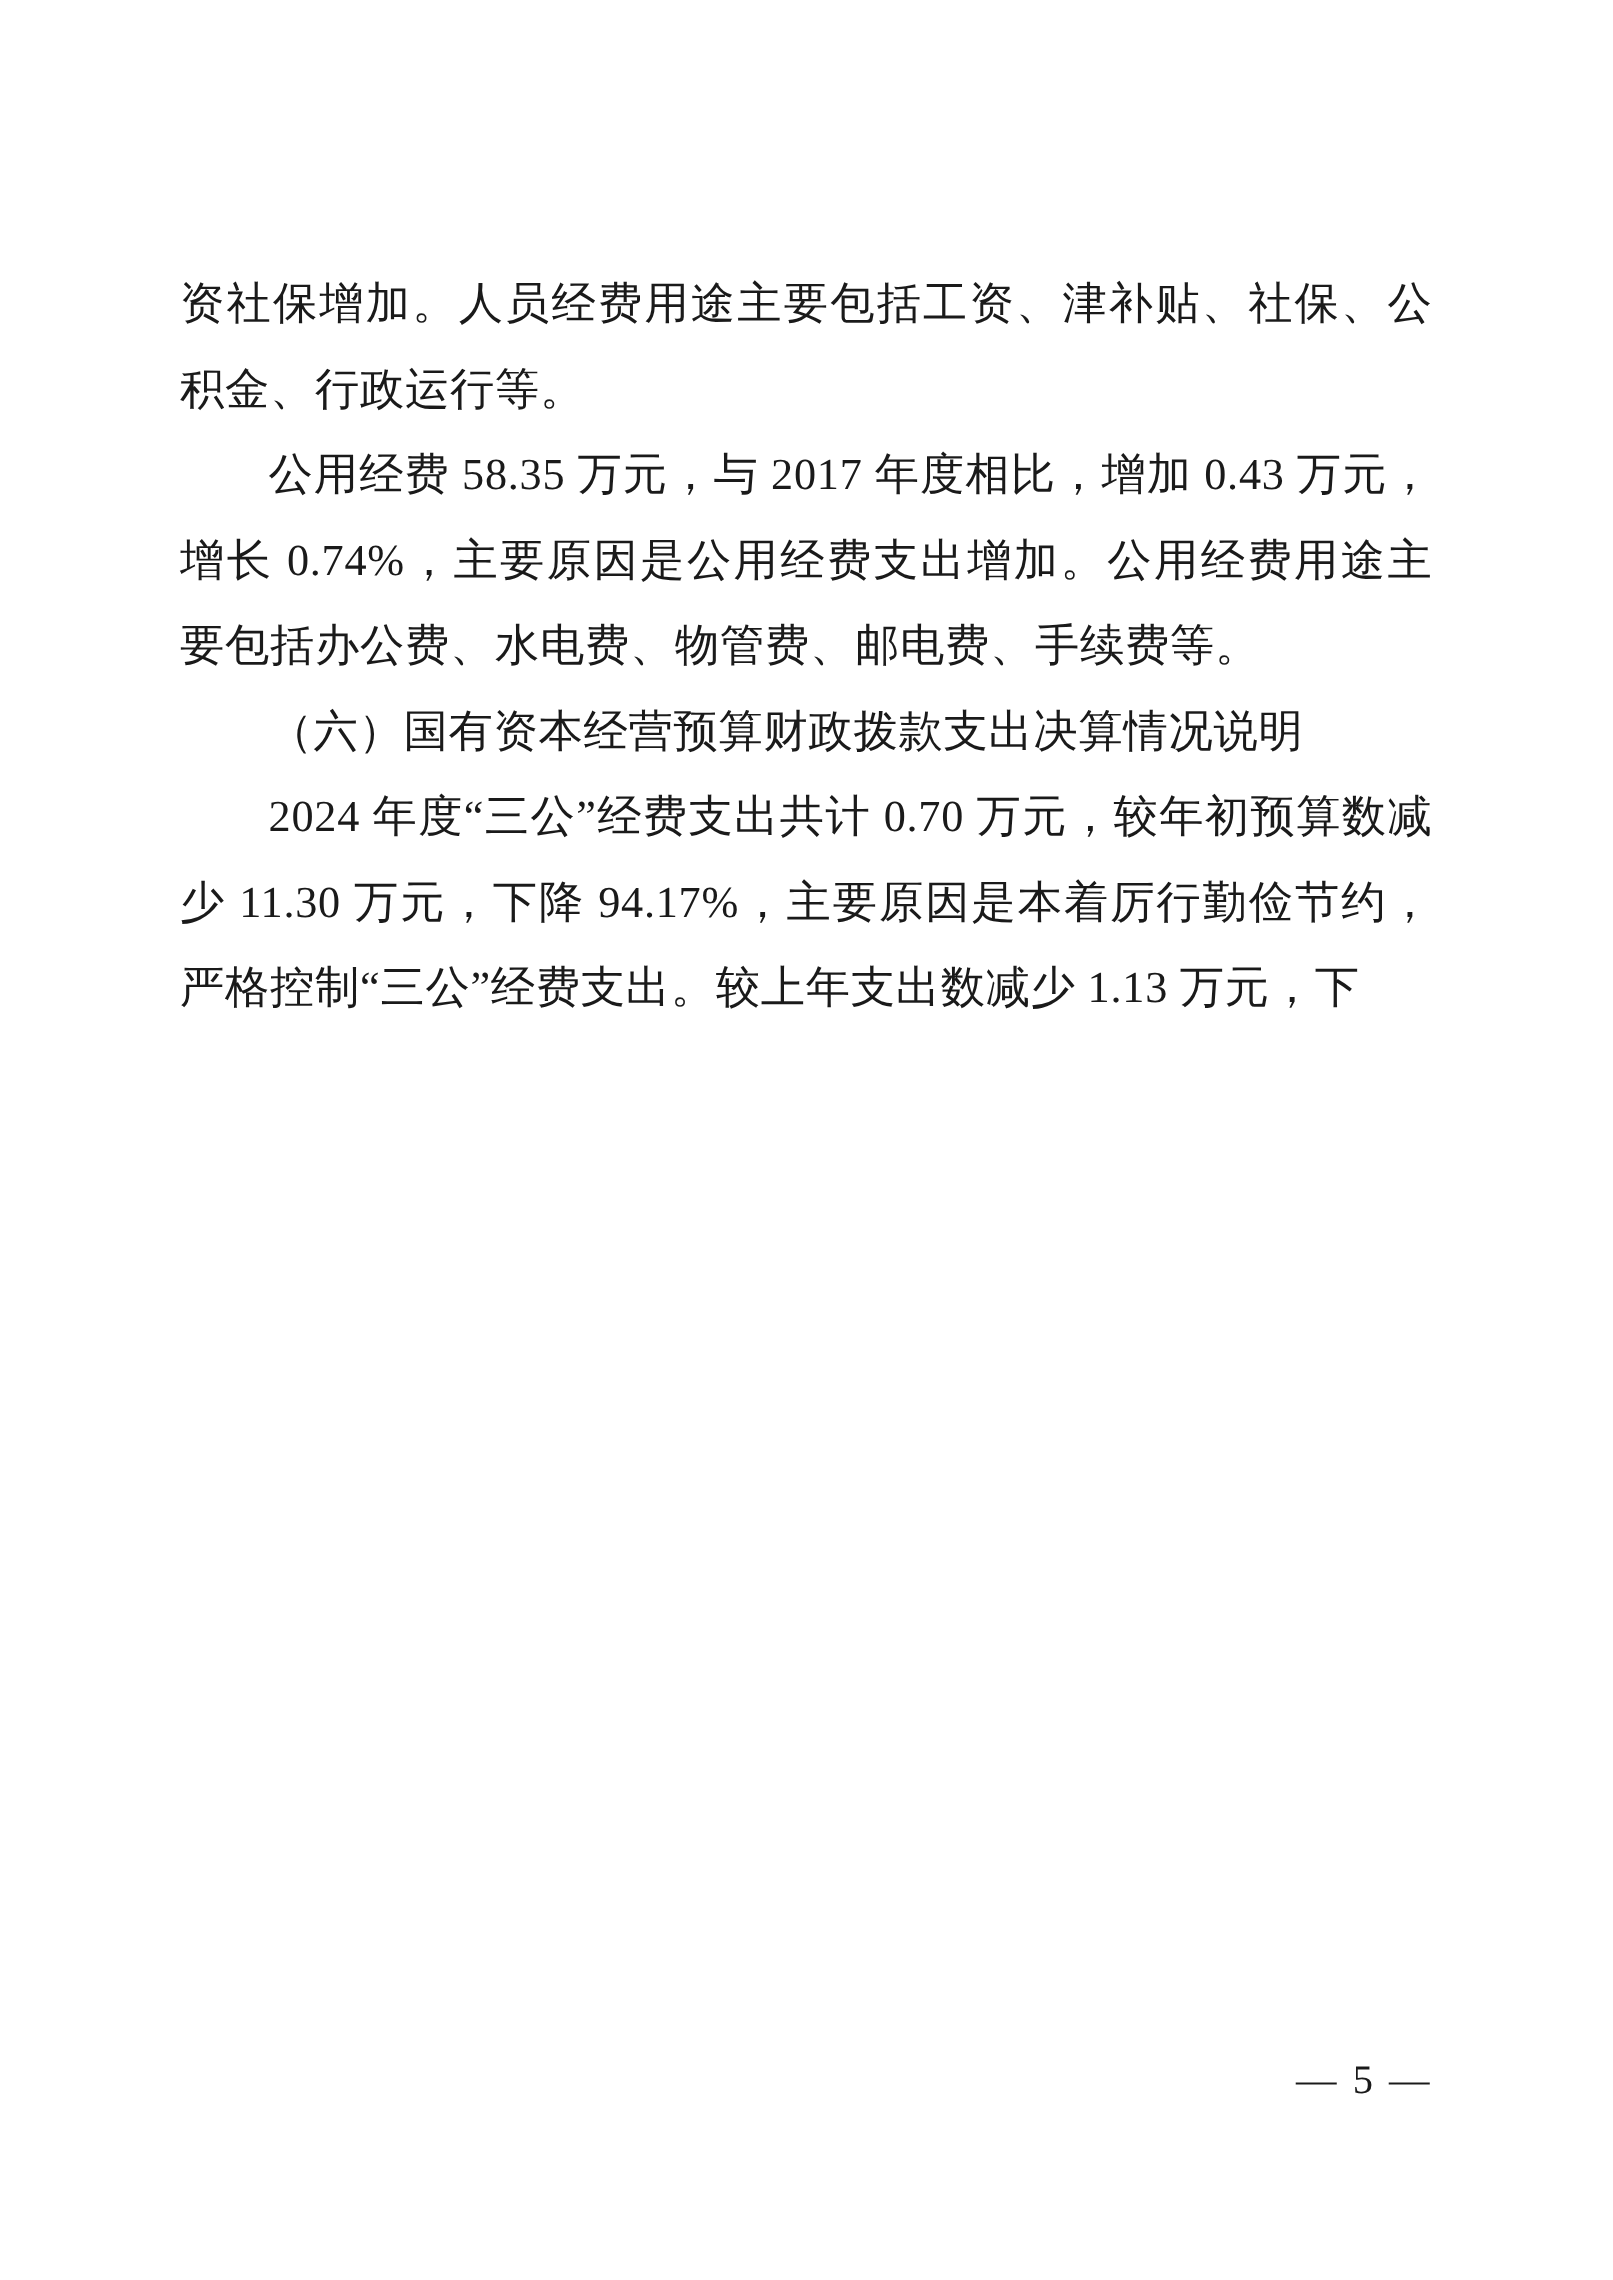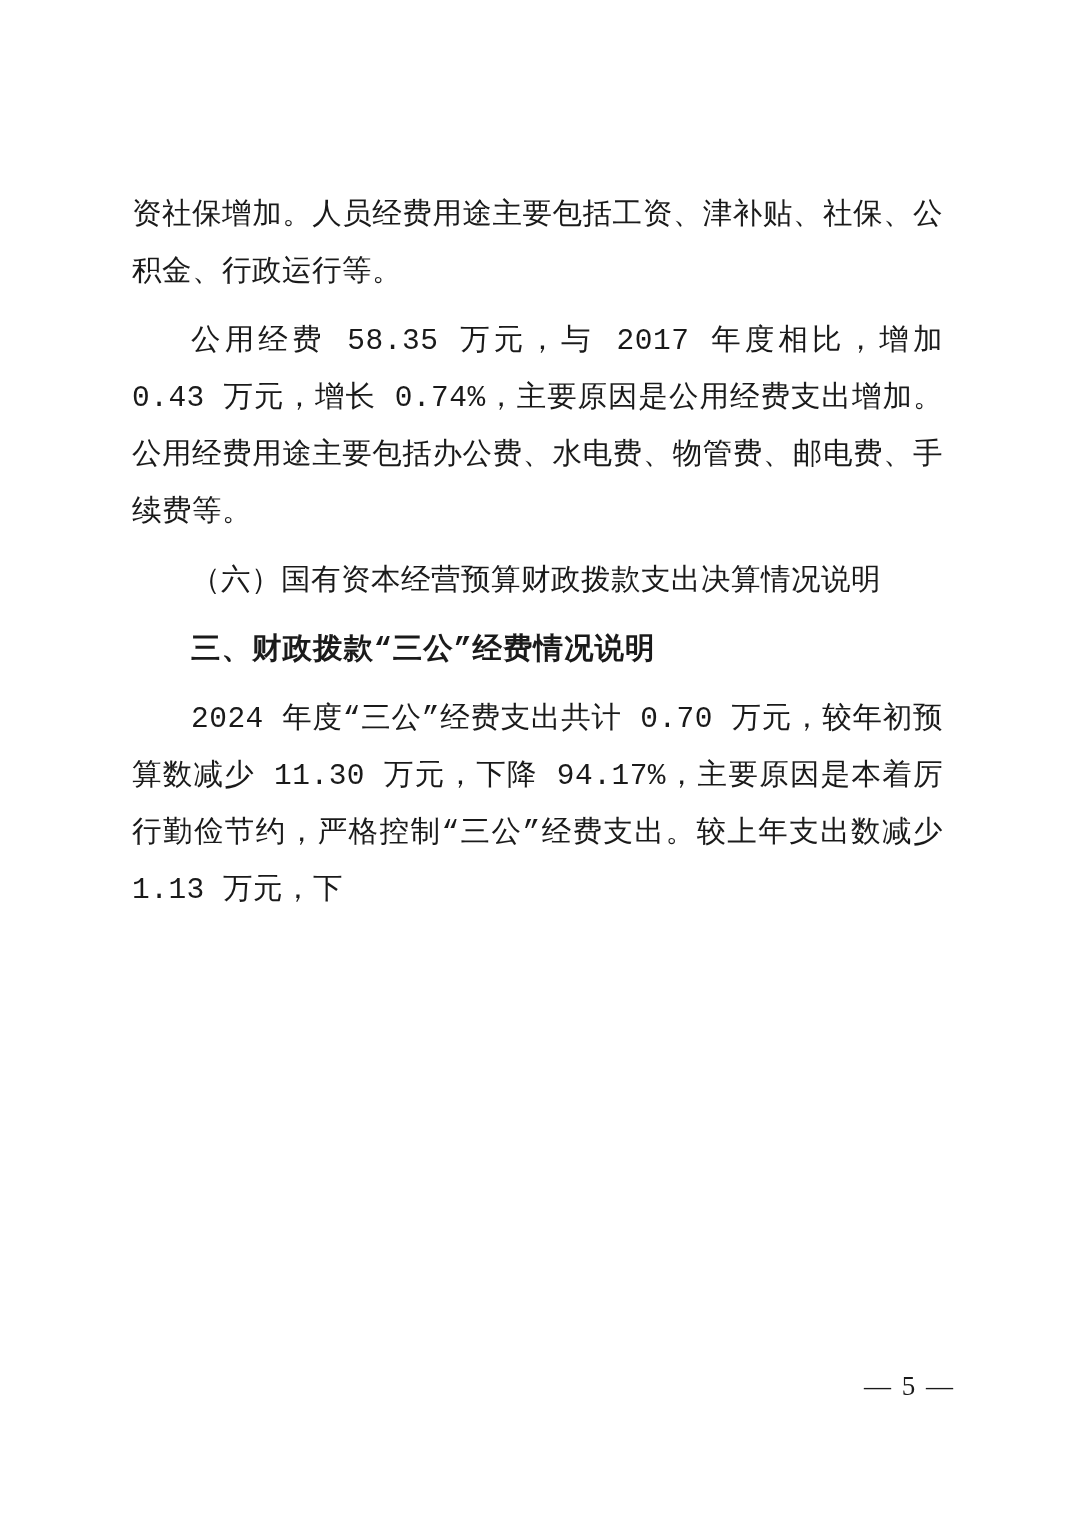--- a/index.html
+++ b/index.html
@@ -18,23 +18,22 @@
     color: #1a1a1a;
     overflow: hidden;
   }
   .body-text {
     font-size: 29.5px;
     line-height: 57px;
     text-align: justify;
     letter-spacing: 0.5px;
   }
   p {
-    margin: 12px;
+    margin: 0;
     padding: 0;
-    font-family: Liberation Mono, monospace;
   }
   .indent {
     text-indent: 2em;
   }
   .heading {
     font-weight: bold;
     text-indent: 2em;
     letter-spacing: 1px;
   }
   .subheading {
@@ -53,19 +52,18 @@
 </style>
 </head>
 <body>
 
 <div class="page">
 
   <div class="body-text">
     <p>资社保增加。人员经费用途主要包括工资、津补贴、社保、公积金、行政运行等。</p>
     <p class="indent">公用经费 58.35 万元，与 2017 年度相比，增加 0.43 万元，增长 0.74%，主要原因是公用经费支出增加。公用经费用途主要包括办公费、水电费、物管费、邮电费、手续费等。</p>
     <p class="subheading">（六）国有资本经营预算财政拨款支出决算情况说明</p>
-    <p class="heading">三、财政拨款“三公”经费情况说明</p>
     <p class="indent">2024 年度“三公”经费支出共计 0.70 万元，较年初预算数减少 11.30 万元，下降 94.17%，主要原因是本着厉行勤俭节约，严格控制“三公”经费支出。较上年支出数减少 1.13 万元，下</p>
   </div>
 
   <div class="page-number">— 5 —</div>
 
 </div>
 
 </body></html>

